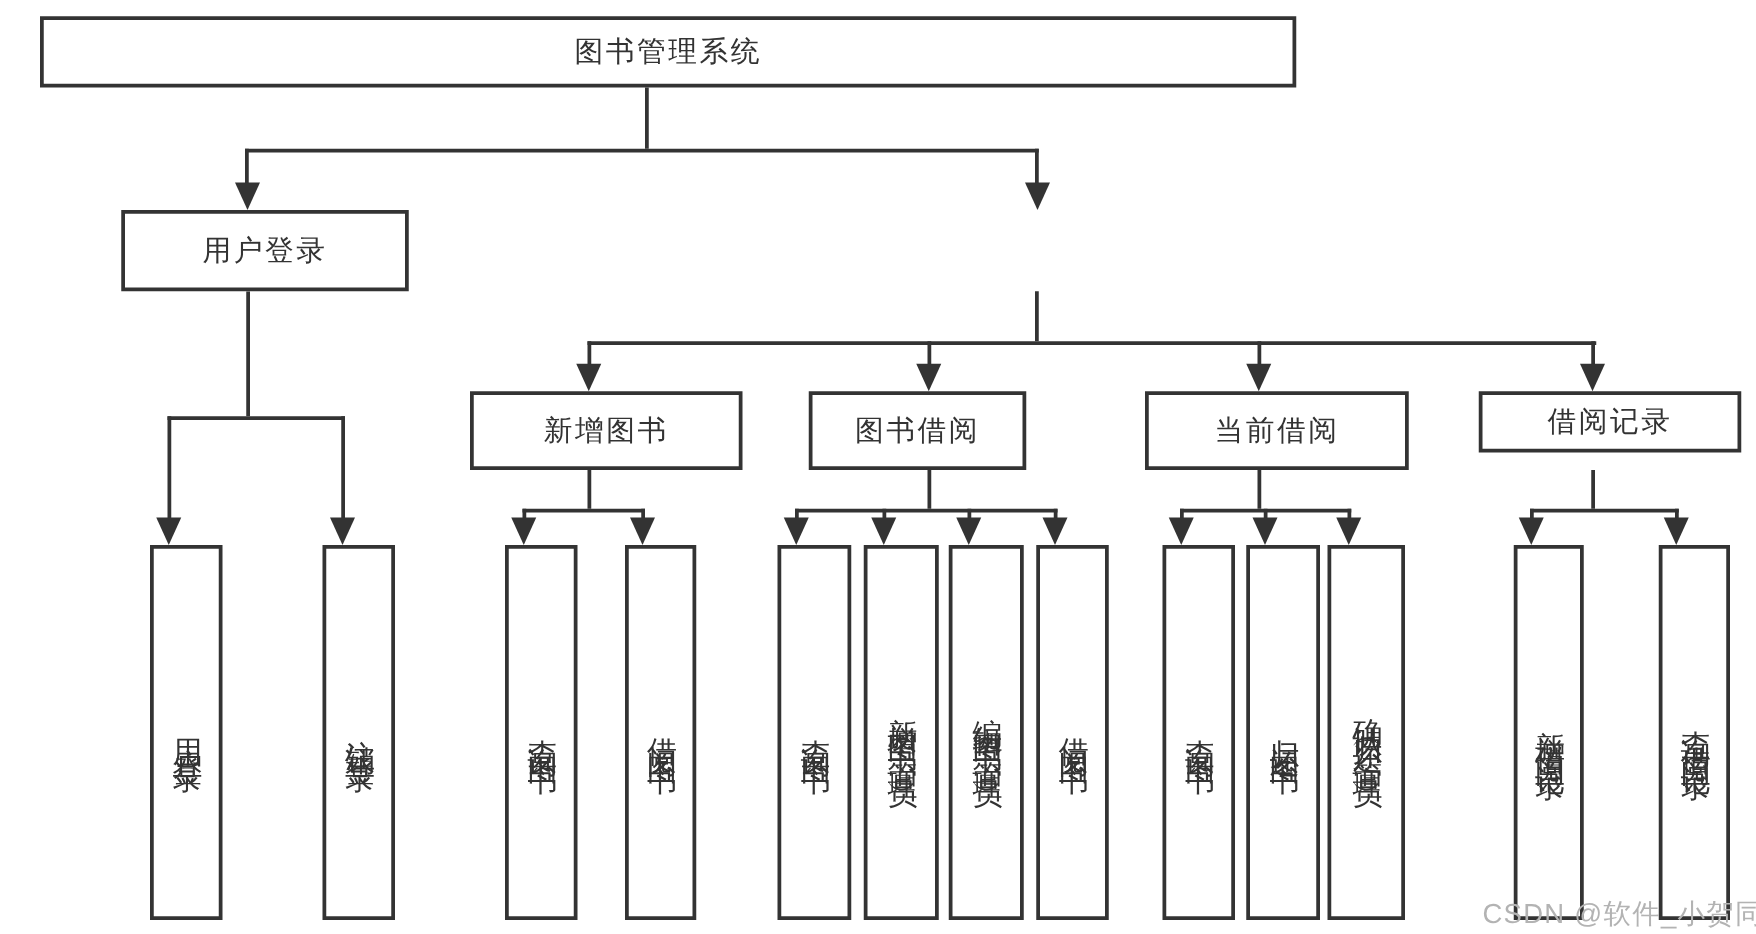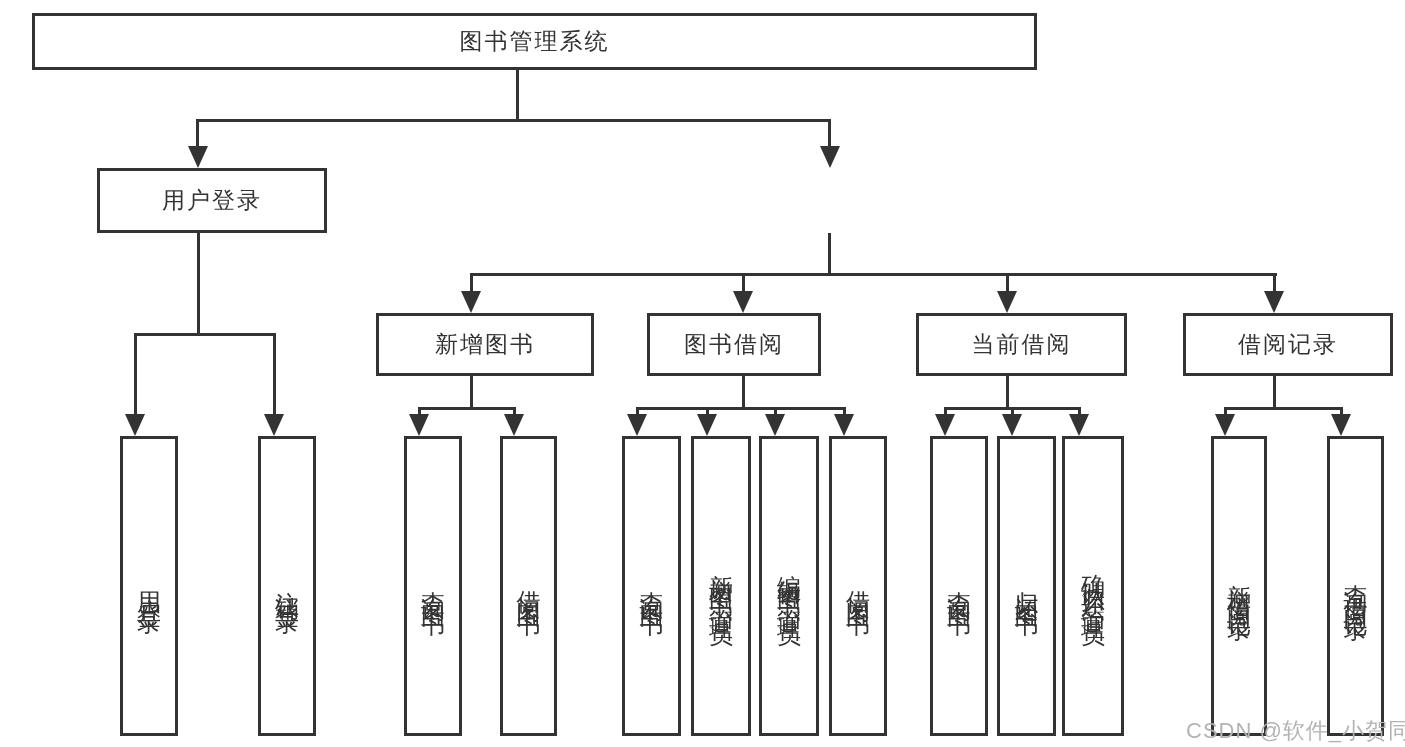--- a/index.html
+++ b/index.html
@@ -112,21 +112,21 @@
 
   <div class="box hnode" style="left:362px;top:313px;width:218px;height:63px;">
     <span>新增图书</span>
   </div>
   <div class="box hnode" style="left:633px;top:313px;width:174px;height:63px;">
     <span>图书借阅</span>
   </div>
   <div class="box hnode" style="left:902px;top:313px;width:211px;height:63px;text-align:center;">
     <span>当前借阅</span>
   </div>
-  <div class="box hnode" style="left:1169px;top:313px;width:210px;height:63px;">
+  <div class="box hnode" style="left:1169px;top:313px;width:210px;height:49px;">
     <span>借阅记录</span>
   </div>
 
   <div class="box leaf" style="left:106px;top:436px;width:58px;height:300px;">
     <span class="vtext">用户登录</span>
   </div>
   <div class="box leaf" style="left:244px;top:436px;width:58px;height:300px;">
     <span class="vtext">注销登录</span>
   </div>
 

